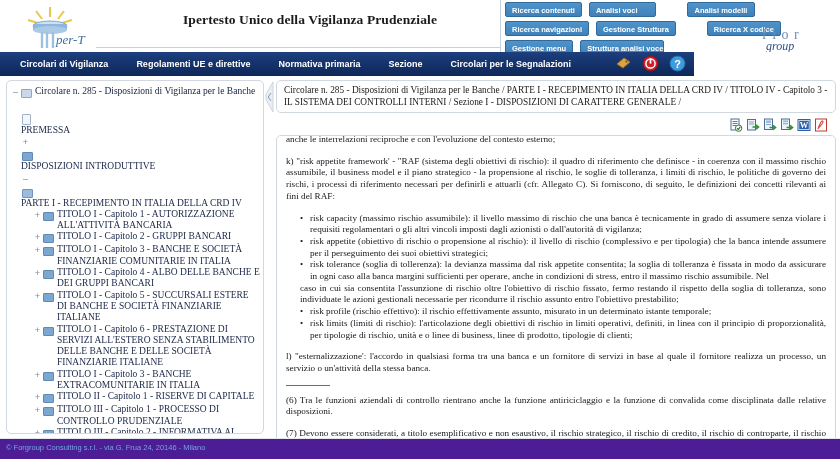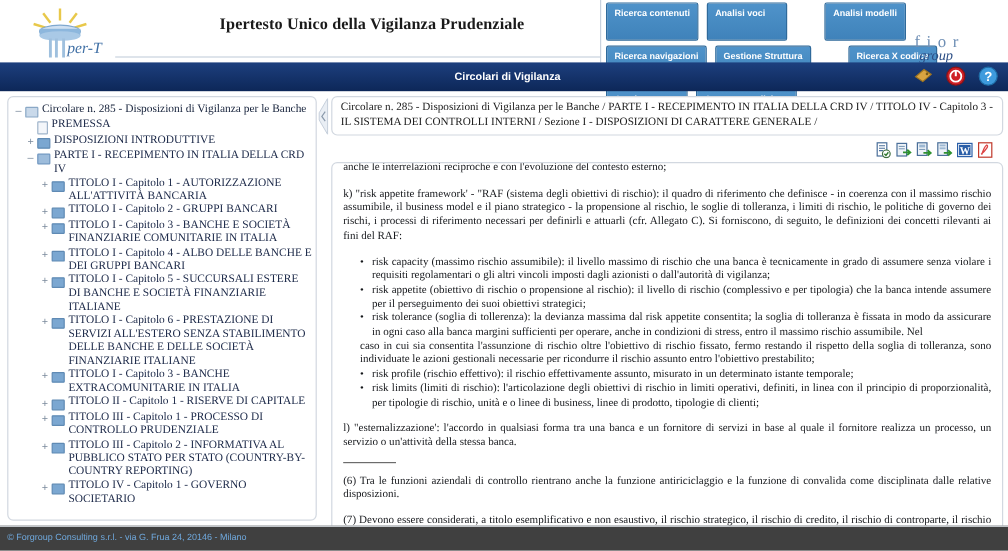--- a/index.html
+++ b/index.html
@@ -55,21 +55,21 @@
     color: #ffffff;
     font-size: 7.5px;
     font-weight: bold;
     font-family: "Liberation Sans", sans-serif;
     padding: 3px 6px 3px 6px;
     border: 1px solid #2f6a9b;
     border-radius: 2px;
     white-space: nowrap;
     line-height: 10px;
     cursor: pointer;
-    height: 32px;
+    height: 15px;
   }
   .admin-btn.c0 { width: 84px; margin-right: 7px; }
   .admin-btn.c1 { width: 84px; margin-right: 7px; }
   .admin-btn.c2 { width: 84px; margin-left: 24px; }
   .admin-btn.blank { visibility: hidden; }
   .admin-panel-border {
     position: absolute;
     left: 500px; top: -6px;
     width: 1px; height: 58px;
     background: #c8d2de;
@@ -78,26 +78,25 @@
   .group-logo {
     position: absolute;
     right: 4px; top: 26px;
     width: 76px; height: 26px;
   }
 
   
   .navbar {
     position: absolute;
     left: 0; top: 52px;
-    width: 840px; height: 24px;
+    width: 694px; height: 24px;
     background: #13306b;
     background: linear-gradient(#1d3f7e, #0d2758);
     display: flex;
     align-items: center;
-    flex-direction: column;
   }
   .nav-item {
     color: #ffffff;
     font-size: 9px;
     font-weight: bold;
     padding: 0 14px;
     cursor: pointer;
     white-space: nowrap;
     line-height: 24px;
   }
@@ -157,21 +156,21 @@
   .tfolder.doc    { background: #f3f6fa; border: 1px solid #9fb4ca; width:9px; min-width:9px; height:11px; margin-top:2px;}
   .tlabel {
     font-size: 9.5px;
     line-height: 11.3px;
     color: #1d2a45;
     cursor: pointer;
     flex: 1;
   }
   .tlabel.root { color: #15213a; }
   .tlabel.caps { color: #1a2747; }
-  .lvl1 { padding-left: 10px; }
+  .lvl1 { padding-left: 10px; flex-direction: column; }
   .lvl2 { padding-left: 22px; }
 
   
   .collapse-handle {
     position: absolute;
     left: 265px; top: 6px;
     width: 9px; height: 30px;
     cursor: pointer;
   }
 
@@ -239,21 +238,21 @@
     width: 44px; height: 1px;
     background: #6c6c6c;
     margin: 8px 0 9px 0;
   }
 
   
   .footer {
     position: absolute;
     left: 0; top: 438px;
     width: 840px; height: 21px;
-    background: #404040;
+    background: #4c1d95;
     border-top: 1px solid #e2e6ec;
   }
   .footer-text {
     position: absolute;
     left: 6px; top: 4px;
     font-size: 7.5px;
     color: #6fa8dc;
     font-family: "Liberation Sans", sans-serif;
   }
 </style>
@@ -302,20 +301,21 @@
     </div>
 
     <svg class="group-logo" viewBox="0 0 76 26">
       <text x="2" y="13" font-family="Liberation Serif, serif" font-size="14" fill="#6f8fb5" letter-spacing="1">f i o r</text>
       <text x="6" y="24" font-family="Liberation Serif, serif" font-size="12" font-style="italic" fill="#2d4f86">group</text>
     </svg>
   </div>
 
   <div class="navbar">
     <div class="nav-item">Circolari di Vigilanza</div>
+    <div class="nav-item">Regolamenti UE e direttive</div>
     <div class="nav-item">Normativa primaria</div>
     <div class="nav-item">Sezione</div>
     <div class="nav-item">Circolari per le Segnalazioni</div>
 
     <div class="nav-icons">
       <svg class="nav-icon" viewBox="0 0 17 17">
         <path d="M2 9 L9 3 L15 7 L8 13 Z" fill="#d9a441" stroke="#9e7420" stroke-width="1"></path>
         <circle cx="11.5" cy="6.6" r="1.1" fill="#7a5a18"></circle>
       </svg>
       <svg class="nav-icon" viewBox="0 0 17 17">

